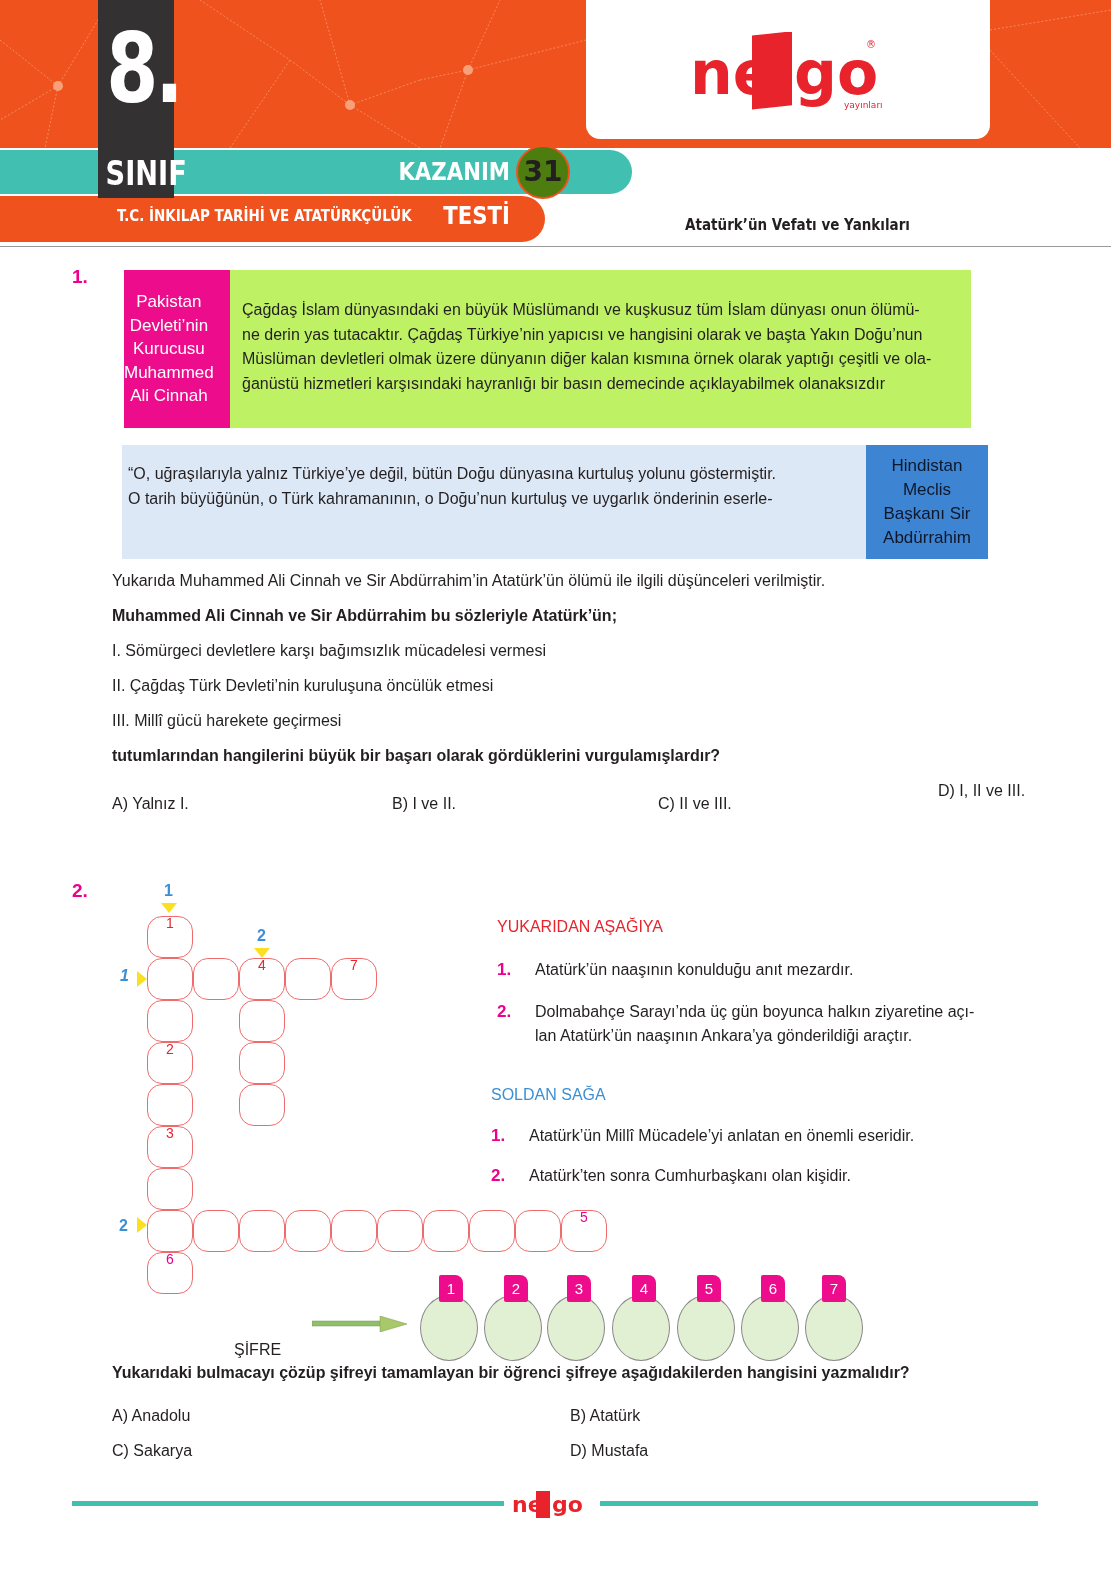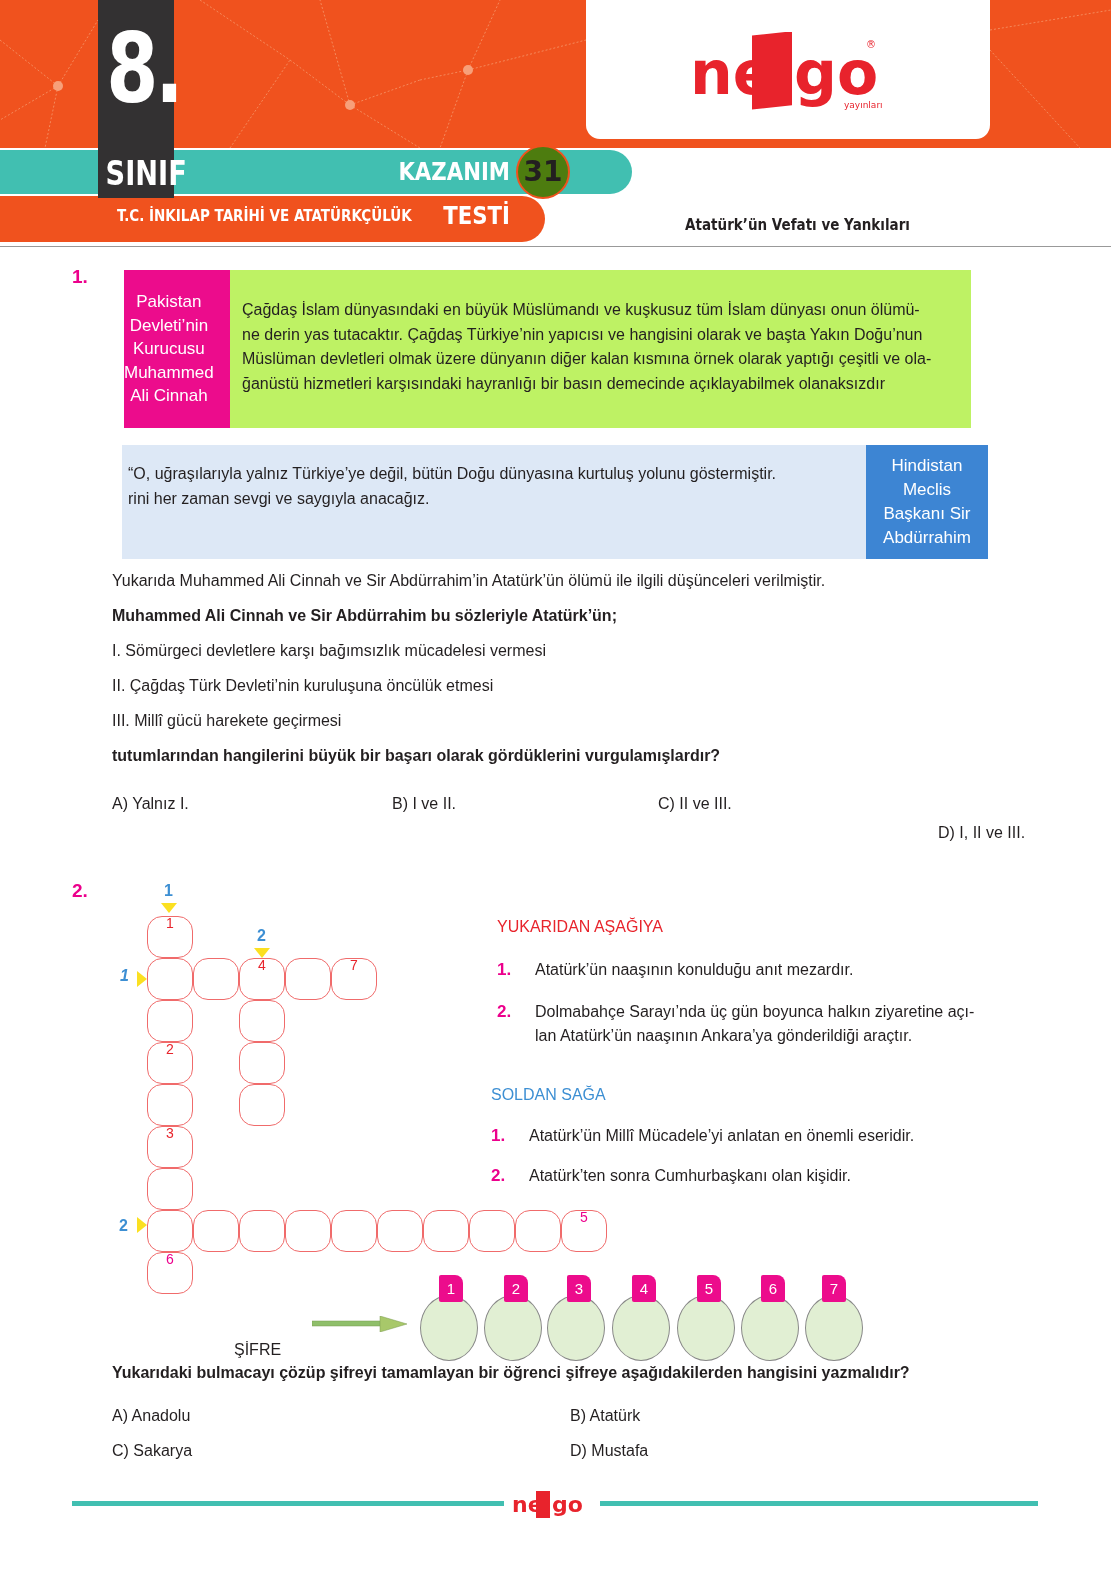--- a/index.html
+++ b/index.html
@@ -18,21 +18,21 @@
   .subject { left:117px; top:198px; color:#fff; font-family:"DejaVu Sans", sans-serif; font-weight:bold; font-size:15px; line-height:36px; transform:scaleX(0.9); transform-origin:left; white-space:nowrap; }
   .logo-card { left:586px; top:0; width:404px; height:139px; background:#fff; border-radius:0 0 14px 14px; }
   .logo { left:690px; top:32px; width:220px; height:90px; }
   .topic { left:600px; top:216px; width:310px; text-align:right; font-family:"DejaVu Sans", sans-serif; font-weight:bold; font-size:15px; transform:scaleX(0.9); transform-origin:right; white-space:nowrap; }
   .hr-top { left:0; top:246px; width:1111px; height:1px; background:#999; }
 
   .qnum { color:#ec008c; font-weight:bold; font-size:19px; }
   .pink-label { left:124px; top:270px; width:122px; height:158px; background:#ec0c8c; color:#fff; font-size:17px; line-height:23.5px; text-align:center; display:flex; align-items:center; justify-content:flex-start; }
   .pink-text { left:230px; top:270px; width:741px; height:158px; background:#bef264; font-size:16px; line-height:24.5px; box-sizing:border-box; padding:28px 10px 0 12px; text-align:justify; }
   .blue-text { left:122px; top:445px; width:744px; height:114px; background:#dde8f6; font-size:16px; line-height:24.5px; box-sizing:border-box; padding:17px 10px 0 6px; text-align:justify; }
-  .blue-label { left:866px; top:445px; width:122px; height:114px; background:#3d85d3; color:#ffffff; font-size:17px; line-height:24px; text-align:center; display:flex; align-items:center; justify-content:center; }
+  .blue-label { left:866px; top:445px; width:122px; height:114px; background:#3d85d3; color:#0f172a; font-size:17px; line-height:24px; text-align:center; display:flex; align-items:center; justify-content:center; }
   .line { font-size:16px; white-space:nowrap; }
   .bold { font-weight:bold; }
   
   .cell { position:absolute; width:46px; height:42px; border:1.3px solid #f06b6b; border-radius:15px; box-sizing:border-box; background:#fff; }
   .cell span { position:absolute; left:0; right:0; top:-2px; text-align:center; color:#e8242c; font-size:14px; }
   .cell span.pk { color:#ec008c; }
   .clue-idx { position:absolute; color:#3d8fd3; font-weight:bold; font-size:16px; }
   .tri-down { position:absolute; width:0; height:0; border-left:8px solid transparent; border-right:8px solid transparent; border-top:10px solid #fbe021; }
   .tri-right { position:absolute; width:0; height:0; border-top:8px solid transparent; border-bottom:8px solid transparent; border-left:10px solid #fbe021; }
   .clue-head { font-size:16px; }
@@ -105,42 +105,42 @@
 </div>
 <div class="abs pink-text">
   <div>Çağdaş İslam dünyasındaki en büyük Müslümandı ve kuşkusuz tüm İslam dünyası onun ölümü-</div>
   <div>ne derin yas tutacaktır. Çağdaş Türkiye’nin yapıcısı ve hangisini olarak ve başta Yakın Doğu’nun</div>
   <div>Müslüman devletleri olmak üzere dünyanın diğer kalan kısmına örnek olarak yaptığı çeşitli ve ola-</div>
   <div>ğanüstü hizmetleri karşısındaki hayranlığı bir basın demecinde açıklayabilmek olanaksızdır</div>
 </div>
 
 <div class="abs blue-text">
   <div>“O, uğraşılarıyla yalnız Türkiye’ye değil, bütün Doğu dünyasına kurtuluş yolunu göstermiştir.</div>
-  <div>rini her zaman sevgi ve saygıyla anacağız.</div>
+  <div>O tarih büyüğünün, o Türk kahramanının, o Doğu’nun kurtuluş ve uygarlık önderinin eserle-</div>
 </div>
 <div class="abs blue-label">
   <div>
     <div>Hindistan</div>
     <div>Meclis</div>
     <div>Başkanı Sir</div>
     <div>Abdürrahim</div>
   </div>
 </div>
 
 <div class="abs line" style="left:112px;top:572px;">Yukarıda Muhammed Ali Cinnah ve Sir Abdürrahim’in Atatürk’ün ölümü ile ilgili düşünceleri verilmiştir.</div>
 <div class="abs line bold" style="left:112px;top:607px;">Muhammed Ali Cinnah ve Sir Abdürrahim bu sözleriyle Atatürk’ün;</div>
 <div class="abs line" style="left:112px;top:642px;">I.  Sömürgeci devletlere karşı bağımsızlık mücadelesi vermesi</div>
 <div class="abs line" style="left:112px;top:677px;">II.  Çağdaş Türk Devleti’nin kuruluşuna öncülük etmesi</div>
 <div class="abs line" style="left:112px;top:712px;">III. Millî gücü harekete geçirmesi</div>
 <div class="abs line bold" style="left:112px;top:747px;">tutumlarından hangilerini büyük bir başarı olarak gördüklerini vurgulamışlardır?</div>
 
 <div class="abs line" style="left:112px;top:795px;">A) Yalnız I.</div>
 <div class="abs line" style="left:392px;top:795px;">B) I ve II.</div>
 <div class="abs line" style="left:658px;top:795px;">C) II ve III.</div>
-<div class="abs line" style="left:938px;top:824px;">D) I, II ve III.</div>
+<div class="abs line" style="left:938px;top:782px;">D) I, II ve III.</div>
 
 <div class="abs qnum" style="left:72px;top:880px;">2.</div>
 
 <div>
 
   <div class="clue-idx" style="left:164px;top:882px;">1</div>
   <div class="tri-down" style="left:161px;top:903px;"></div>
   <div class="clue-idx" style="left:257px;top:927px;">2</div>
   <div class="tri-down" style="left:254px;top:948px;"></div>
   <div class="clue-idx" style="left:120px;top:967px;font-style:italic;">1</div>

